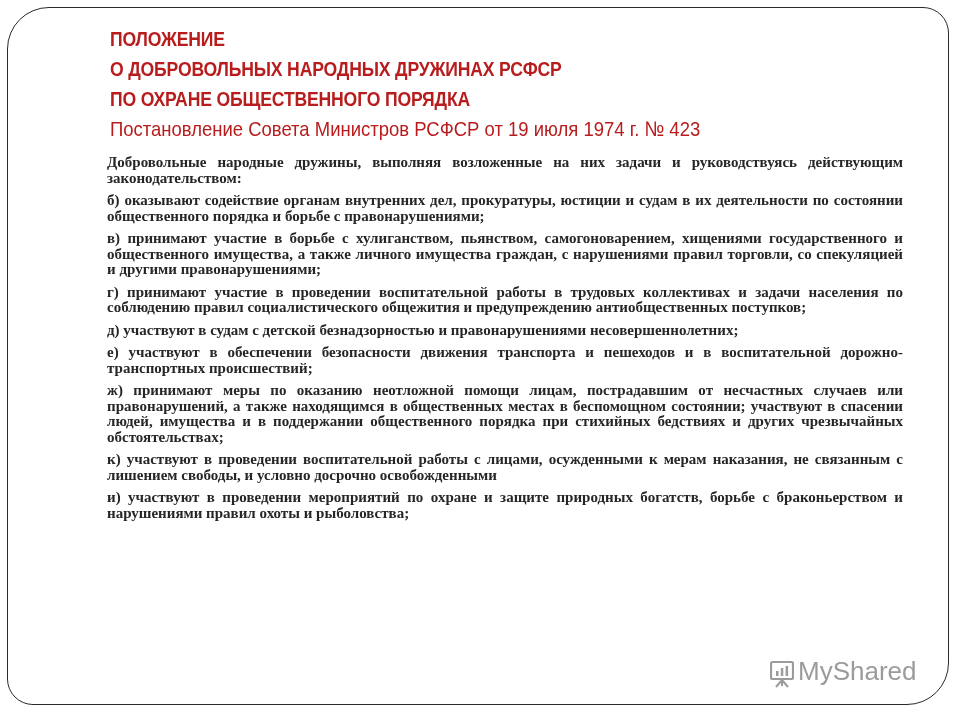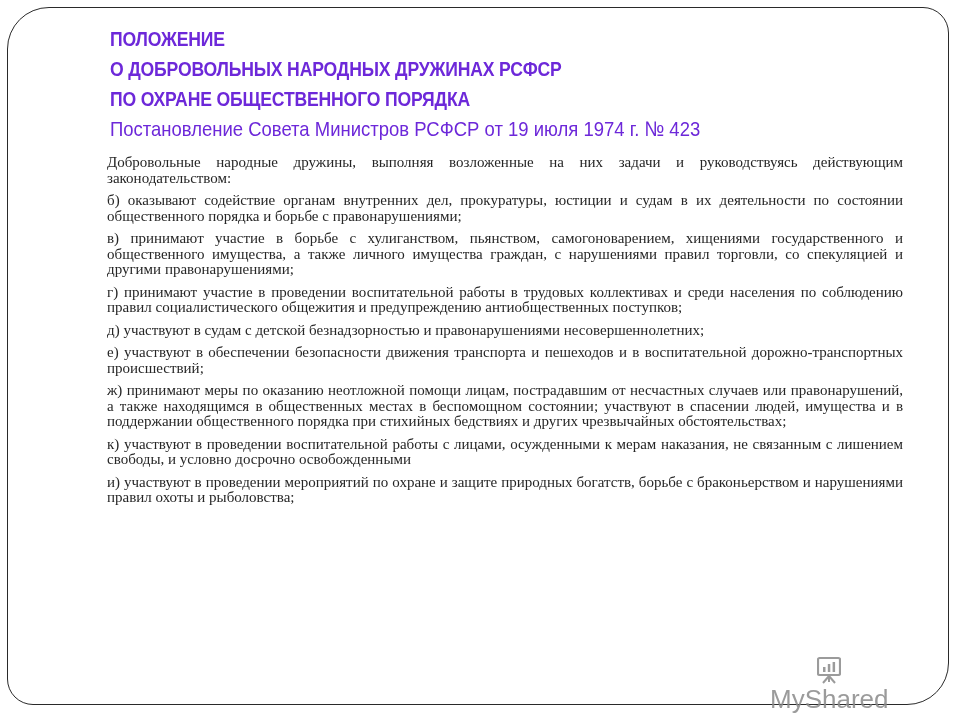--- a/index.html
+++ b/index.html
@@ -22,21 +22,21 @@
       border: 1.5px solid #2a2a2a;
       border-radius: 42px 26px 42px 26px;
       box-sizing: border-box;
       background: #ffffff;
     }
     .title-block {
       position: absolute;
       left: 110px;
       top: 24px;
       width: 780px;
-      color: #6d28d9;
+      color: #b91c1c;
       font-family: "Liberation Sans", sans-serif;
     }
     .title-line {
       font-size: 20px;
       line-height: 30px;
       font-weight: bold;
       letter-spacing: -0.2px;
       transform: scaleX(0.88);
       transform-origin: left center;
       white-space: nowrap;
@@ -49,41 +49,40 @@
       transform-origin: left center;
       white-space: nowrap;
     }
     .body-block {
       position: absolute;
       left: 107px;
       top: 155px;
       width: 796px;
       color: #262626;
       font-family: "Liberation Serif", serif;
-      font-weight: normal;
+      font-weight: bold;
       font-size: 15px;
       line-height: 15.5px;
     }
     .para {
       margin: 0 0 7px 0;
       text-align: justify;
       text-align-last: left;
     }
     .watermark {
       position: absolute;
       left: 770px;
       top: 656px;
       display: flex;
       align-items: center;
       gap: 4px;
       color: #8a8a8a;
       font-family: "Liberation Sans", sans-serif;
       font-size: 26px;
       opacity: 0.85;
-      flex-direction: column;
     }
     .wm-icon {
       width: 24px;
       height: 24px;
       position: relative;
     }
     .wm-icon svg {
       display: block;
     }
   </style>
@@ -96,21 +95,21 @@
   <div class="title-line">ПОЛОЖЕНИЕ</div>
   <div class="title-line">О ДОБРОВОЛЬНЫХ НАРОДНЫХ ДРУЖИНАХ РСФСР</div>
   <div class="title-line">ПО ОХРАНЕ ОБЩЕСТВЕННОГО ПОРЯДКА</div>
   <div class="subtitle-line">Постановление Совета Министров РСФСР от 19 июля 1974 г. № 423</div>
 </div>
 
 <div class="body-block">
   <p class="para">Добровольные народные дружины, выполняя возложенные на них задачи и руководствуясь действующим законодательством:</p>
   <p class="para">б) оказывают содействие органам внутренних дел, прокуратуры, юстиции и судам в их деятельности по состоянии общественного порядка и борьбе с правонарушениями;</p>
   <p class="para">в) принимают участие в борьбе с хулиганством, пьянством, самогоноварением, хищениями государственного и общественного имущества, а также личного имущества граждан, с нарушениями правил торговли, со спекуляцией и другими правонарушениями;</p>
-  <p class="para">г) принимают участие в проведении воспитательной работы в трудовых коллективах и среди населения по соблюдению правил социалистического общежития и предупреждению антиобщественных поступков;</p>
+  <p class="para">г) принимают участие в проведении воспитательной работы в трудовых коллективах и задачи населения по соблюдению правил социалистического общежития и предупреждению антиобщественных поступков;</p>
   <p class="para">д) участвуют в судам с детской безнадзорностью и правонарушениями несовершеннолетних;</p>
   <p class="para">е) участвуют в обеспечении безопасности движения транспорта и пешеходов и в воспитательной дорожно-транспортных происшествий;</p>
   <p class="para">ж) принимают меры по оказанию неотложной помощи лицам, пострадавшим от несчастных случаев или правонарушений, а также находящимся в общественных местах в беспомощном состоянии; участвуют в спасении людей, имущества и в поддержании общественного порядка при стихийных бедствиях и других чрезвычайных обстоятельствах;</p>
   <p class="para">к) участвуют в проведении воспитательной работы с лицами, осужденными к мерам наказания, не связанным с лишением свободы, и условно досрочно освобожденными</p>
   <p class="para">и) участвуют в проведении мероприятий по охране и защите природных богатств, борьбе с браконьерством и нарушениями правил охоты и рыболовства;</p>
 </div>
 
 <div class="watermark">
   <span class="wm-icon">
     <svg width="24" height="28" viewBox="0 0 24 28">

